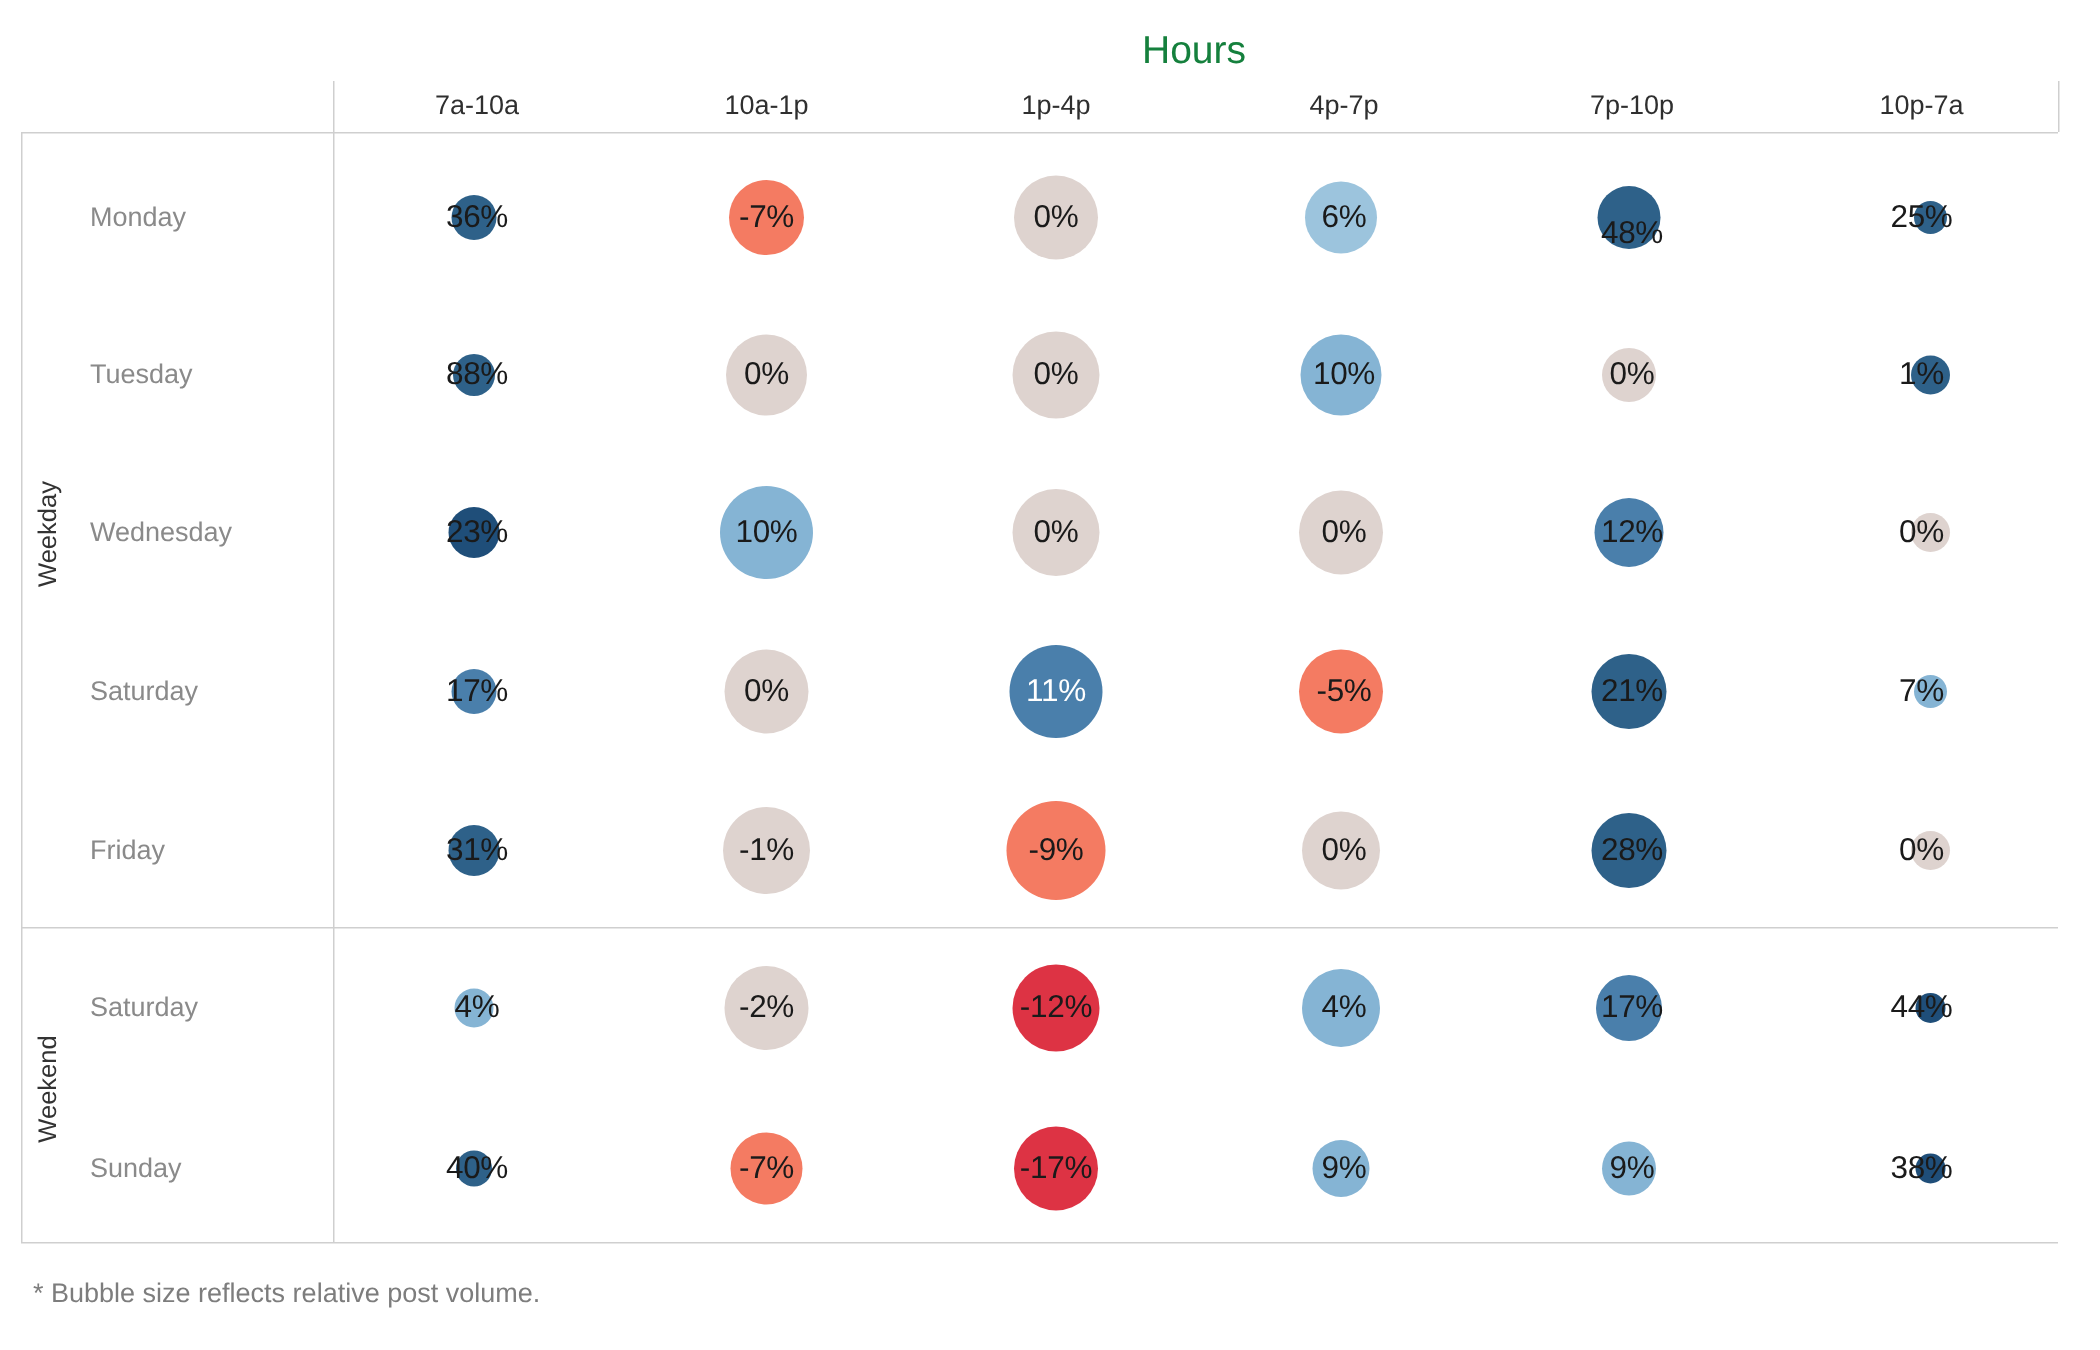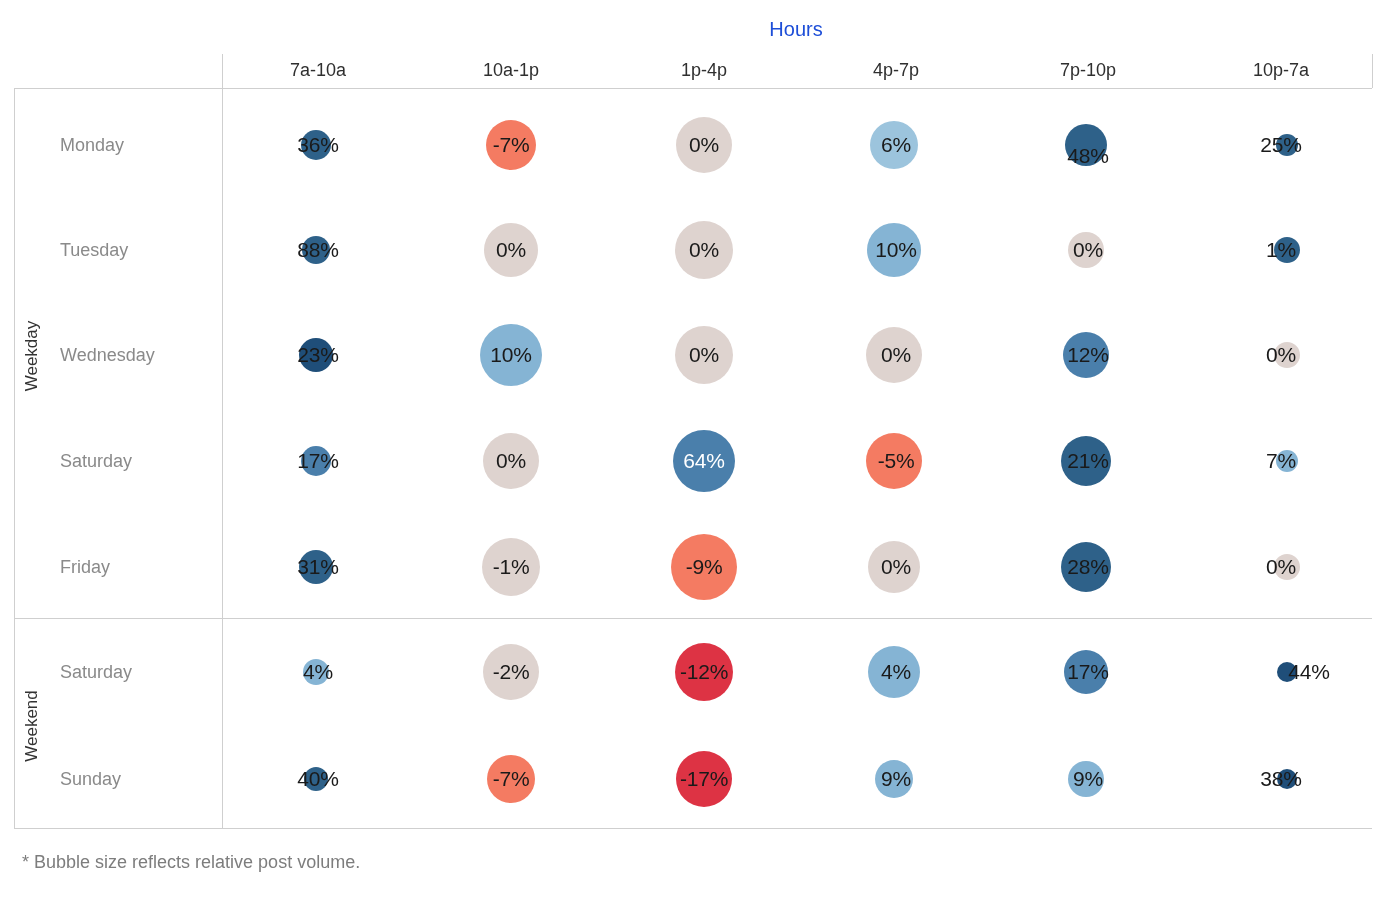--- a/index.html
+++ b/index.html
@@ -6,21 +6,21 @@
   body{
     width:1400px;height:900px;background:#ffffff;
     font-family:"DejaVu Sans", sans-serif;
     color:#3a3a3a;overflow:hidden;position:relative;
   }
   #chart{position:absolute;left:0;top:0;width:1400px;height:900px;}
 
   
   .hours-title{
     position:absolute;left:222px;top:18px;width:1148px;
-    text-align:center;font-size:20px;color:#1d4ed8;
+    text-align:center;font-size:26px;color:#15803d;
     font-family:"Liberation Sans", sans-serif;
   }
   .col-head{
     position:absolute;top:60px;text-align:center;font-size:18px;
     color:#2f2f2f;font-family:"Liberation Sans", sans-serif;
   }
   .row-label{
     position:absolute;left:60px;width:150px;text-align:left;
     font-size:18px;color:#8a8a8a;
     font-family:"Liberation Sans", sans-serif;
@@ -129,21 +129,21 @@
       <div class="blabel" style="left: 896px; top: 355px;">0%</div>
       <div class="bubble" title="Wednesday 7p-10p 12%" style="width: 46px; height: 46px; left: 1086px; top: 355px; background: rgb(74, 127, 171);"></div>
       <div class="blabel" style="left: 1088px; top: 355px;">12%</div>
       <div class="bubble" title="Wednesday 10p-7a 0%" style="width: 26px; height: 26px; left: 1287px; top: 355px; background: rgb(222, 211, 207);"></div>
       <div class="blabel" style="left: 1281px; top: 355px;">0%</div>
       <div class="bubble" title="Thursday 7a-10a 17%" style="width: 30px; height: 30px; left: 316px; top: 461px; background: rgb(74, 127, 171);"></div>
       <div class="blabel" style="left: 318px; top: 461px;">17%</div>
       <div class="bubble" title="Thursday 10a-1p 0%" style="width: 56px; height: 56px; left: 511px; top: 461px; background: rgb(222, 211, 207);"></div>
       <div class="blabel" style="left: 511px; top: 461px;">0%</div>
       <div class="bubble" title="Thursday 1p-4p 11%" style="width: 62px; height: 62px; left: 704px; top: 461px; background: rgb(74, 127, 171);"></div>
-      <div class="blabel light" style="left: 704px; top: 461px;">64%</div>
+      <div class="blabel light" style="left: 704px; top: 461px;">11%</div>
       <div class="bubble" title="Thursday 4p-7p -5%" style="width: 56px; height: 56px; left: 894px; top: 461px; background: rgb(244, 123, 98);"></div>
       <div class="blabel" style="left: 896px; top: 461px;">-5%</div>
       <div class="bubble" title="Thursday 7p-10p 21%" style="width: 50px; height: 50px; left: 1086px; top: 461px; background: rgb(46, 97, 137);"></div>
       <div class="blabel" style="left: 1088px; top: 461px;">21%</div>
       <div class="bubble" title="Thursday 10p-7a 7%" style="width: 22px; height: 22px; left: 1287px; top: 461px; background: rgb(133, 180, 212);"></div>
       <div class="blabel" style="left: 1281px; top: 461px;">7%</div>
       <div class="bubble" title="Friday 7a-10a 31%" style="width: 34px; height: 34px; left: 316px; top: 567px; background: rgb(46, 97, 137);"></div>
       <div class="blabel" style="left: 318px; top: 567px;">31%</div>
       <div class="bubble" title="Friday 10a-1p -1%" style="width: 58px; height: 58px; left: 511px; top: 567px; background: rgb(222, 211, 207);"></div>
       <div class="blabel" style="left: 511px; top: 567px;">-1%</div>
@@ -159,21 +159,21 @@
       <div class="blabel" style="left: 318px; top: 672px;">4%</div>
       <div class="bubble" title="Saturday 10a-1p -2%" style="width: 56px; height: 56px; left: 511px; top: 672px; background: rgb(222, 211, 207);"></div>
       <div class="blabel" style="left: 511px; top: 672px;">-2%</div>
       <div class="bubble" title="Saturday 1p-4p -12%" style="width: 58px; height: 58px; left: 704px; top: 672px; background: rgb(221, 51, 68);"></div>
       <div class="blabel" style="left: 704px; top: 672px;">-12%</div>
       <div class="bubble" title="Saturday 4p-7p 4%" style="width: 52px; height: 52px; left: 894px; top: 672px; background: rgb(133, 180, 212);"></div>
       <div class="blabel" style="left: 896px; top: 672px;">4%</div>
       <div class="bubble" title="Saturday 7p-10p 17%" style="width: 44px; height: 44px; left: 1086px; top: 672px; background: rgb(74, 127, 171);"></div>
       <div class="blabel" style="left: 1088px; top: 672px;">17%</div>
       <div class="bubble" title="Saturday 10p-7a 44%" style="width: 20px; height: 20px; left: 1287px; top: 672px; background: rgb(31, 78, 121);"></div>
-      <div class="blabel" style="left: 1281px; top: 672px; margin-left: 28px;">44%</div>
+      <div class="blabel" style="left: 1281px; top: 672px;">44%</div>
       <div class="bubble" title="Sunday 7a-10a 70%" style="width: 24px; height: 24px; left: 316px; top: 779px; background: rgb(46, 97, 137);"></div>
       <div class="blabel" style="left: 318px; top: 779px;">40%</div>
       <div class="bubble" title="Sunday 10a-1p -7%" style="width: 48px; height: 48px; left: 511px; top: 779px; background: rgb(244, 123, 98);"></div>
       <div class="blabel" style="left: 511px; top: 779px;">-7%</div>
       <div class="bubble" title="Sunday 1p-4p -17%" style="width: 56px; height: 56px; left: 704px; top: 779px; background: rgb(221, 51, 68);"></div>
       <div class="blabel" style="left: 704px; top: 779px;">-17%</div>
       <div class="bubble" title="Sunday 4p-7p 9%" style="width: 38px; height: 38px; left: 894px; top: 779px; background: rgb(133, 180, 212);"></div>
       <div class="blabel" style="left: 896px; top: 779px;">9%</div>
       <div class="bubble" title="Sunday 7p-10p 9%" style="width: 36px; height: 36px; left: 1086px; top: 779px; background: rgb(133, 180, 212);"></div>
       <div class="blabel" style="left: 1088px; top: 779px;">9%</div>

